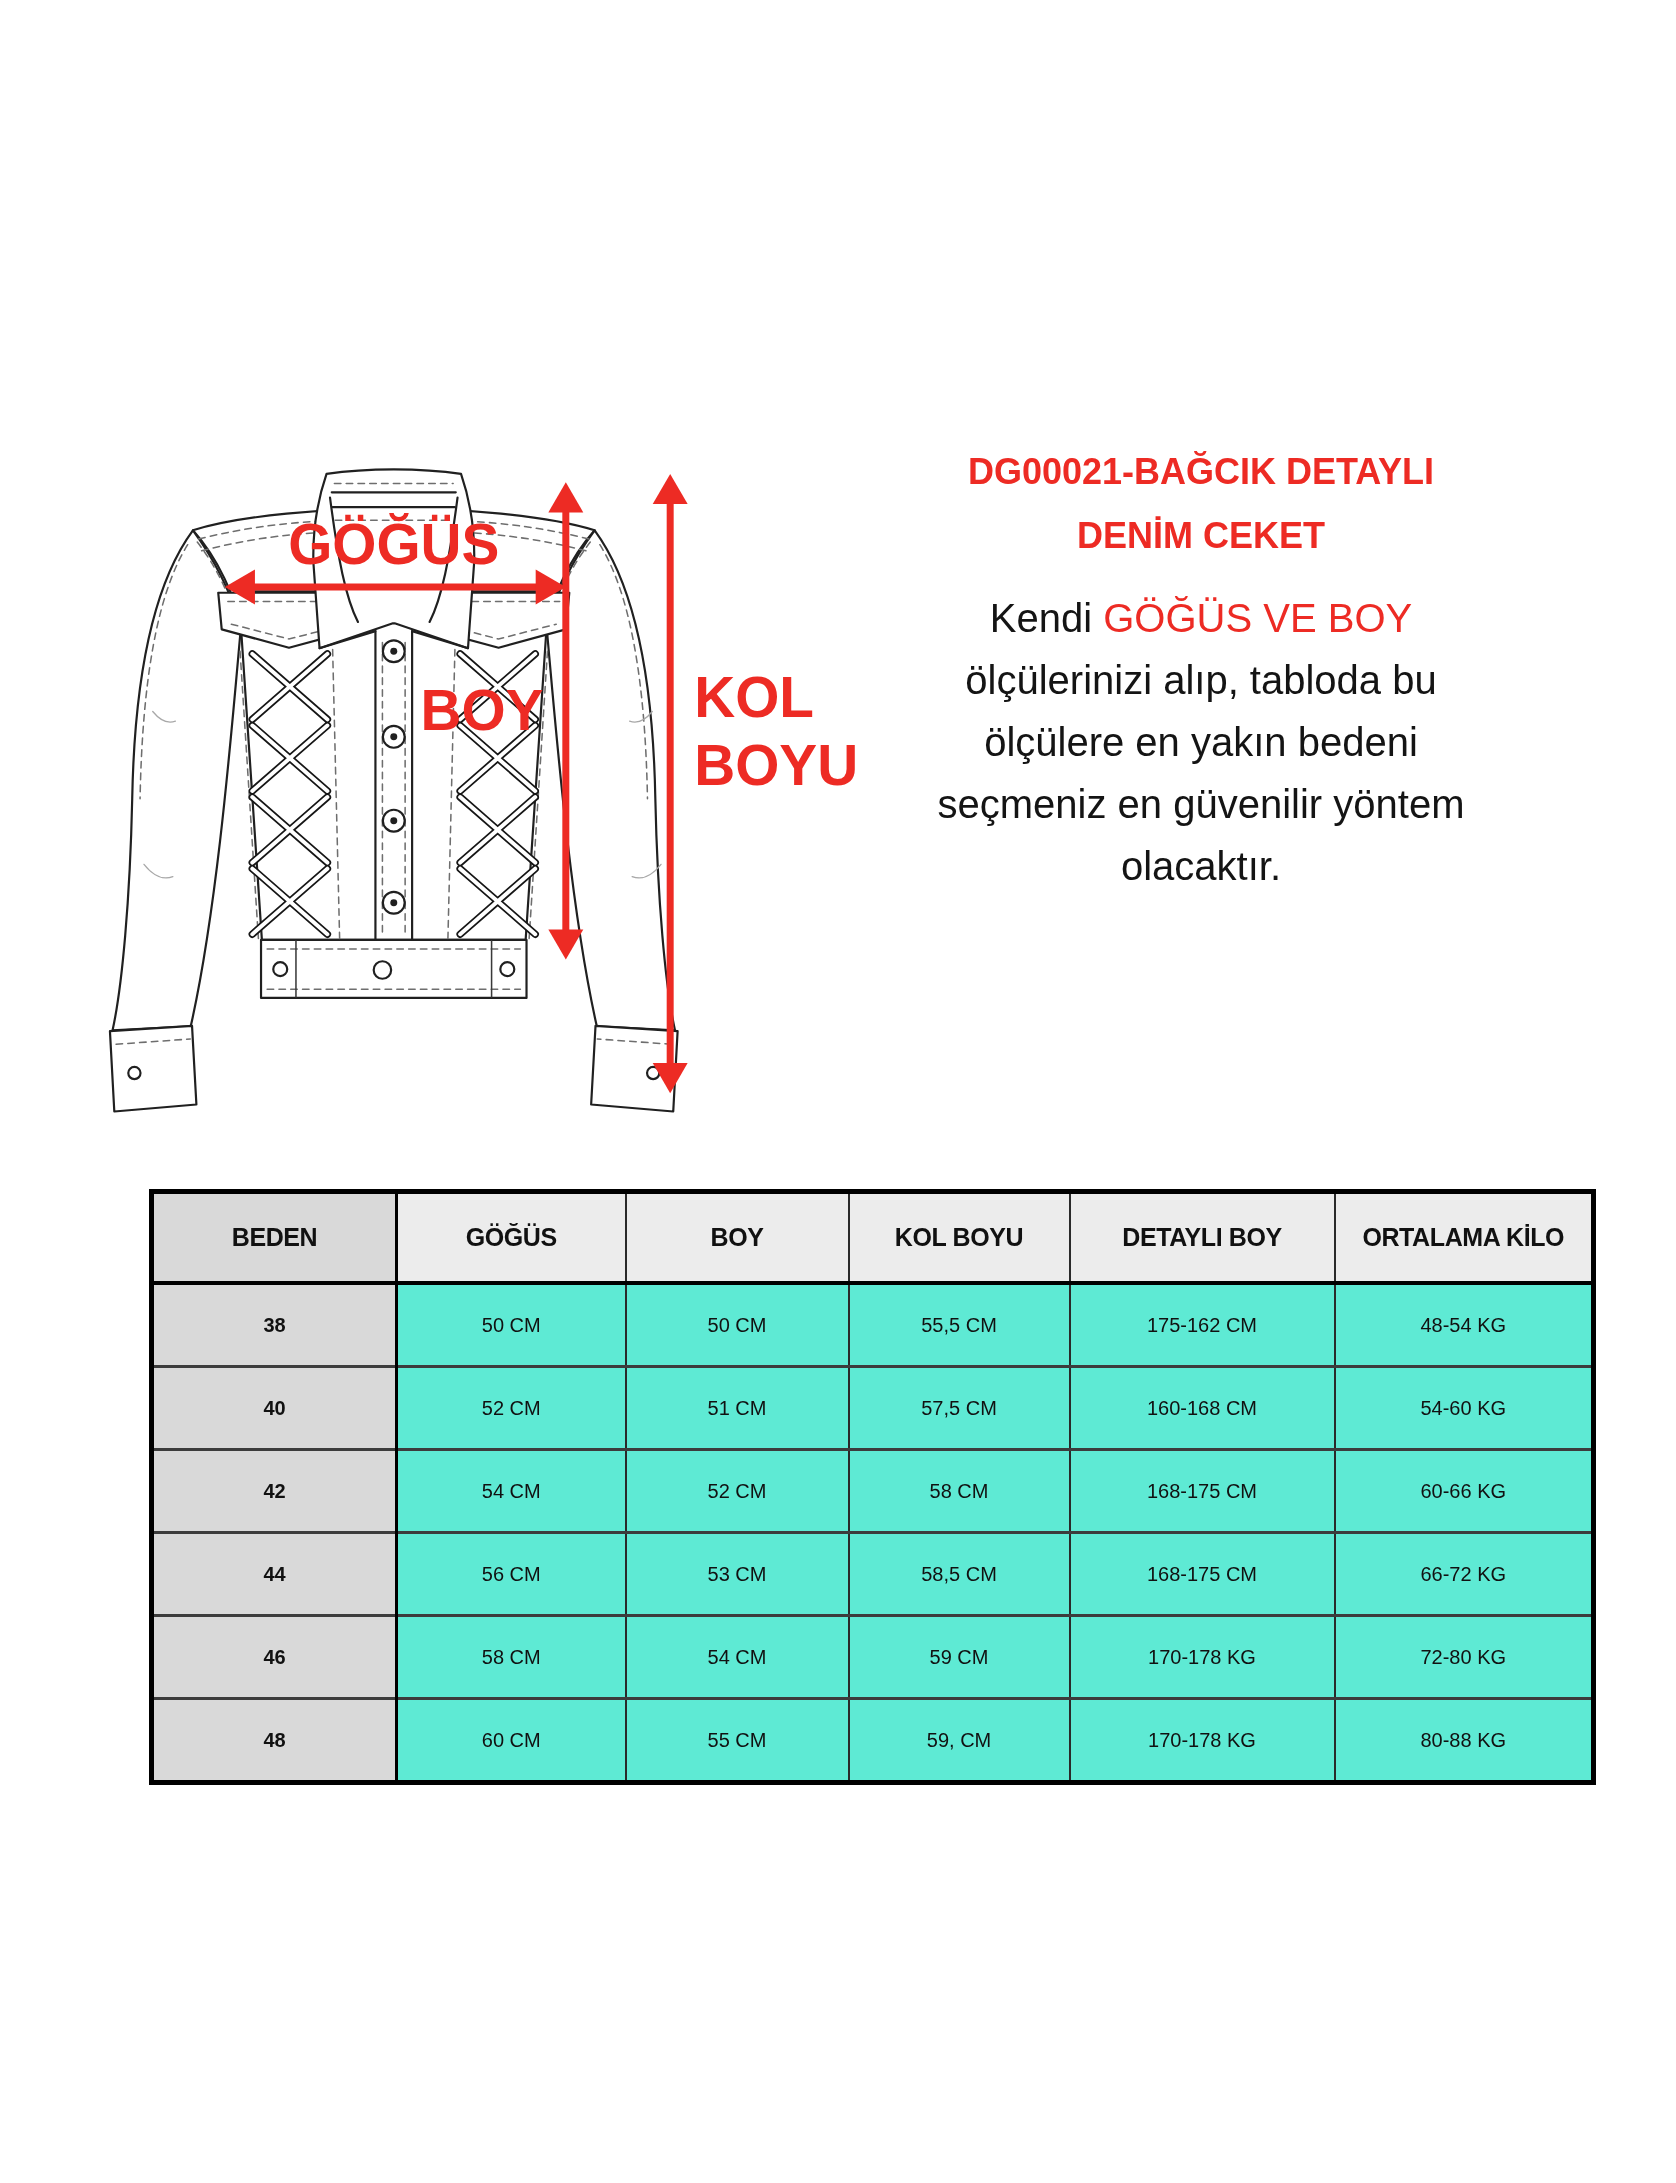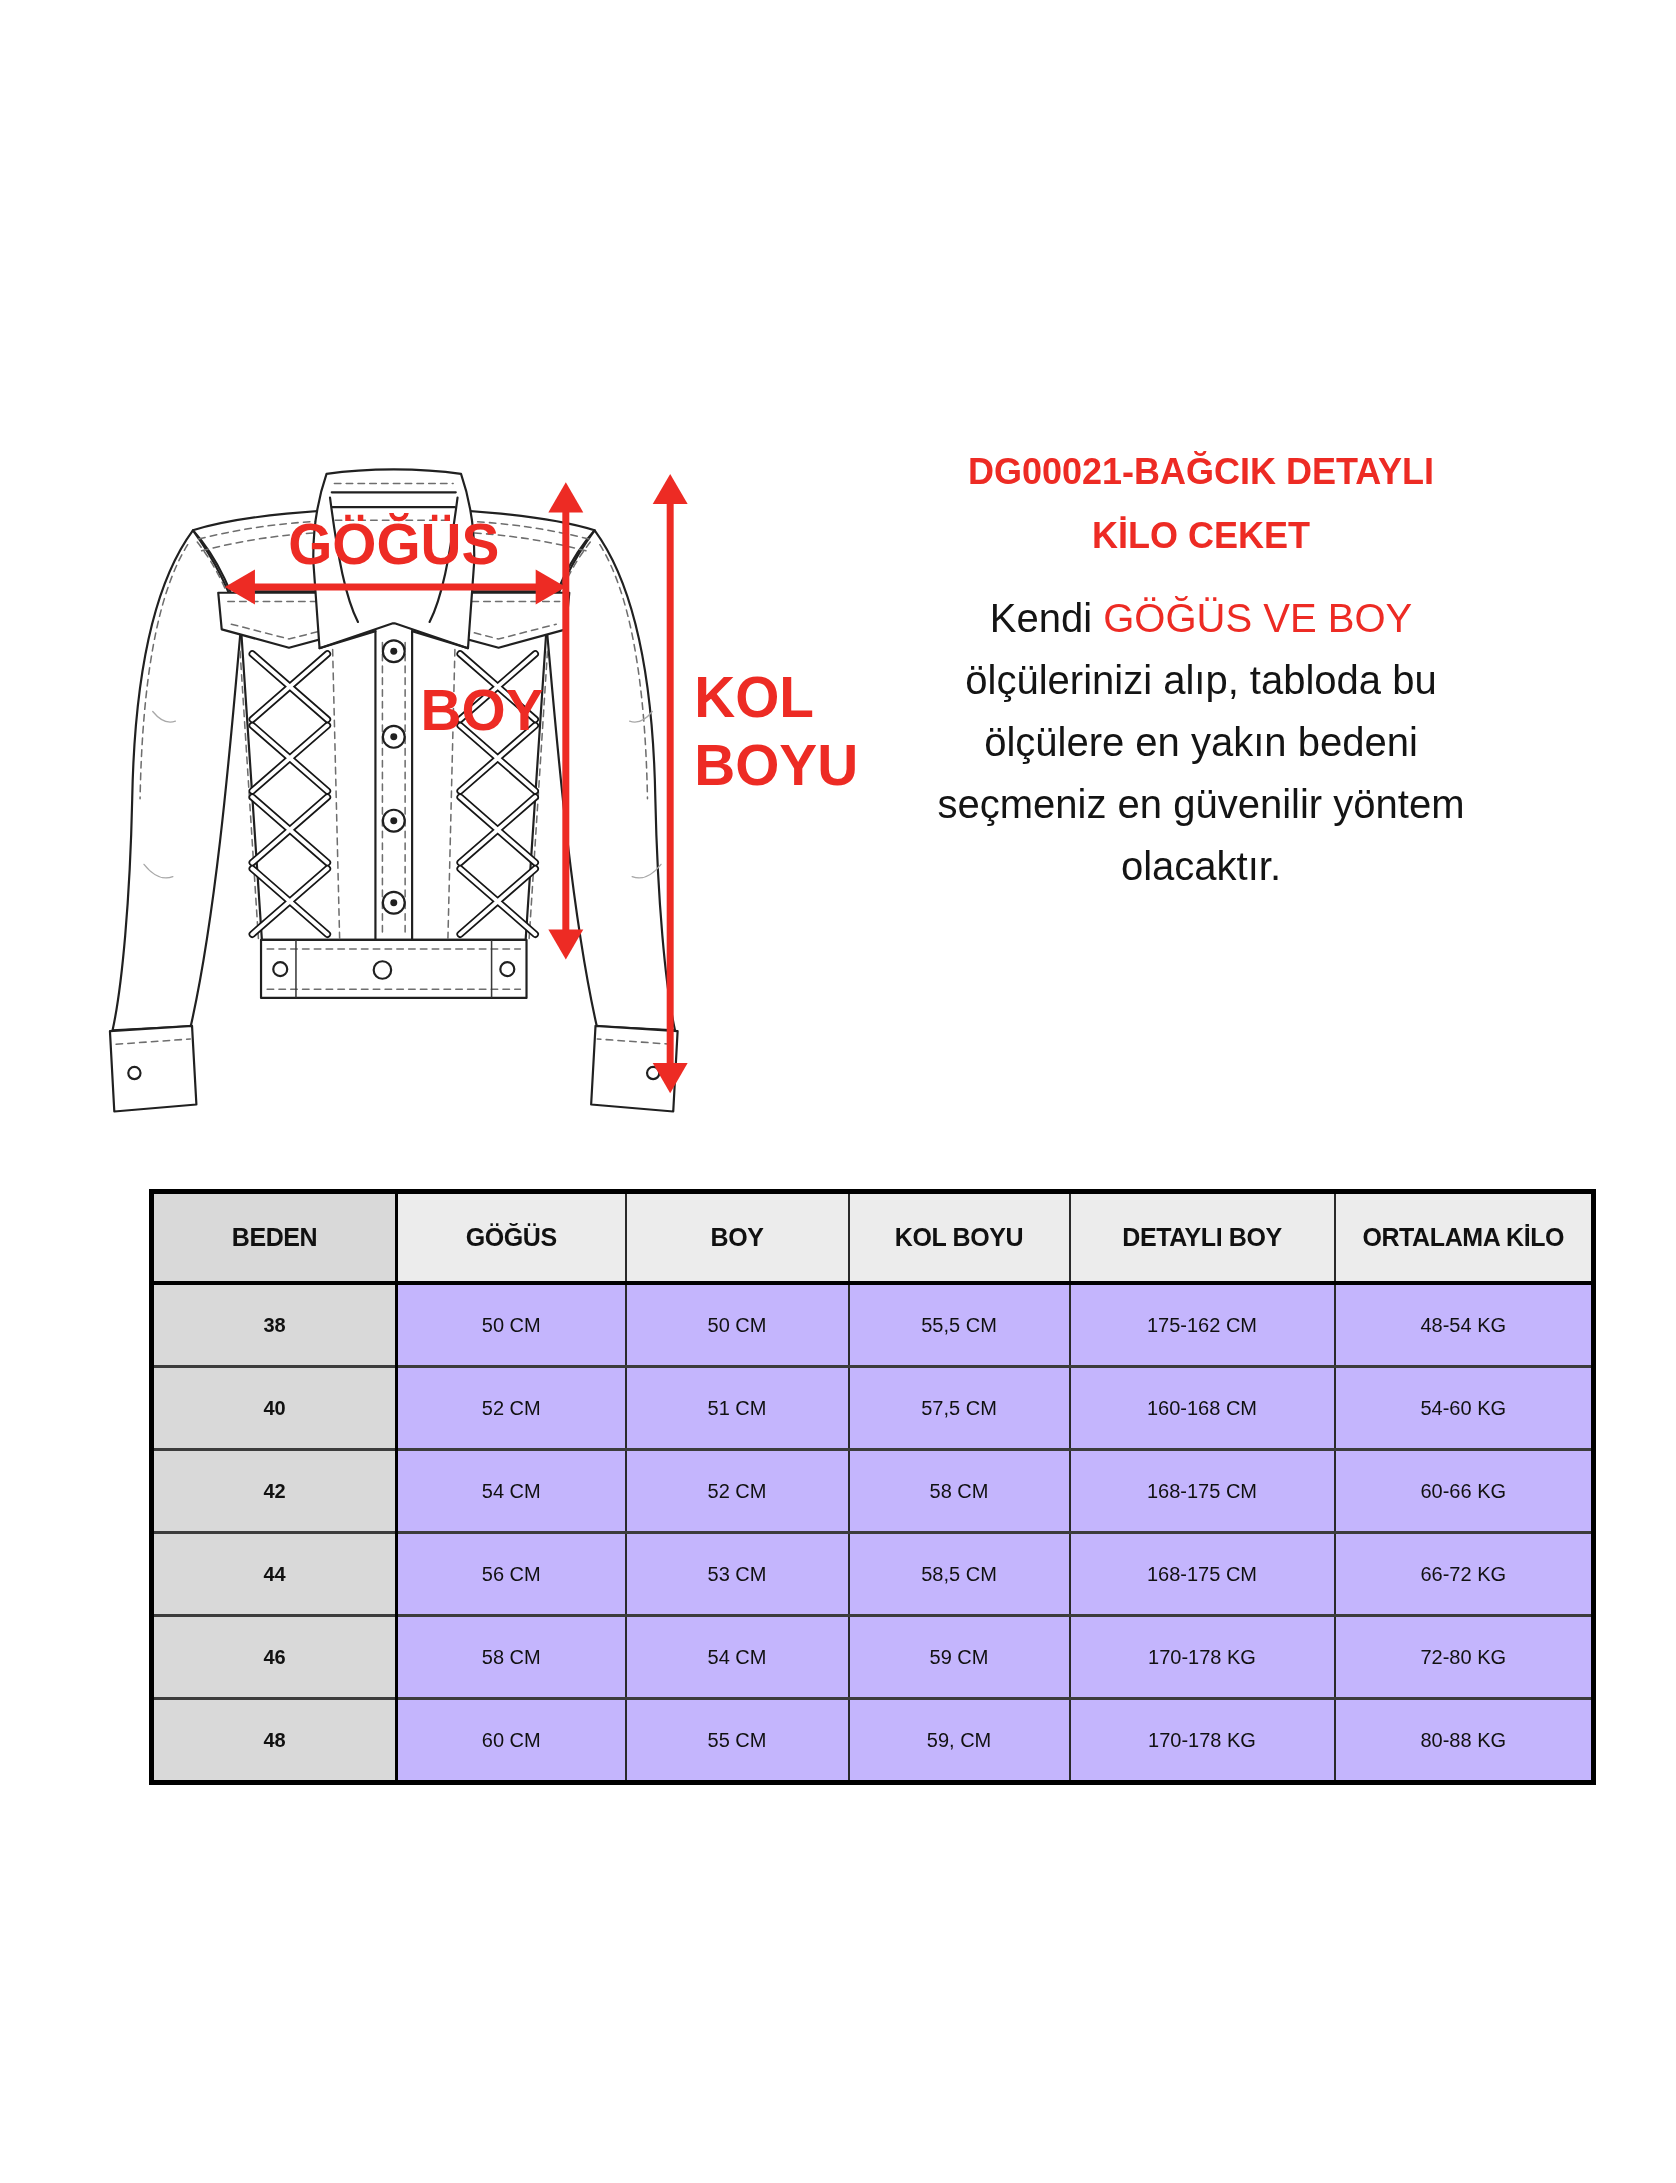--- a/index.html
+++ b/index.html
@@ -69,21 +69,21 @@
   .intro-block .hl { color: var(--red, #ED2B24); }
 
   
   .size-table {
     position: absolute;
     left: 149px;
     top: 1189px;
     width: 1441px;
     border-collapse: collapse;
     table-layout: fixed;
-    background: #c4b5fd;
+    background: #5eead4;
     border: 5.2px solid #000000;
     color: #111111;
   }
   .size-table th, .size-table td {
     text-align: center;
     vertical-align: middle;
     padding: 0;
     overflow: hidden;
   }
   .size-table thead th {
@@ -223,21 +223,21 @@
       <line class="rl" x1="1335" y1="562" x2="1335" y2="1866"></line>
       <path class="rh" d="M 1335 506 L 1295 575 L 1375 575 Z"></path>
       <path class="rh" d="M 1335 1924 L 1295 1855 L 1375 1855 Z"></path>
     </g>
     <text class="rt" x="1390" y="1062" text-anchor="start">KOL</text>
     <text class="rt" x="1390" y="1218" text-anchor="start">BOYU</text>
   </svg>
 
   <div class="title-block">
     <div>DG00021-BAĞCIK DETAYLI</div>
-    <div>KİLO CEKET</div>
+    <div>DENİM CEKET</div>
   </div>
 
   <div class="intro-block">
     <div>
       <span>Kendi </span><span class="hl">GÖĞÜS VE BOY</span>
     </div>
     <div>ölçülerinizi alıp, tabloda bu</div>
     <div>ölçülere en yakın bedeni</div>
     <div>seçmeniz en güvenilir yöntem</div>
     <div>olacaktır.</div>

